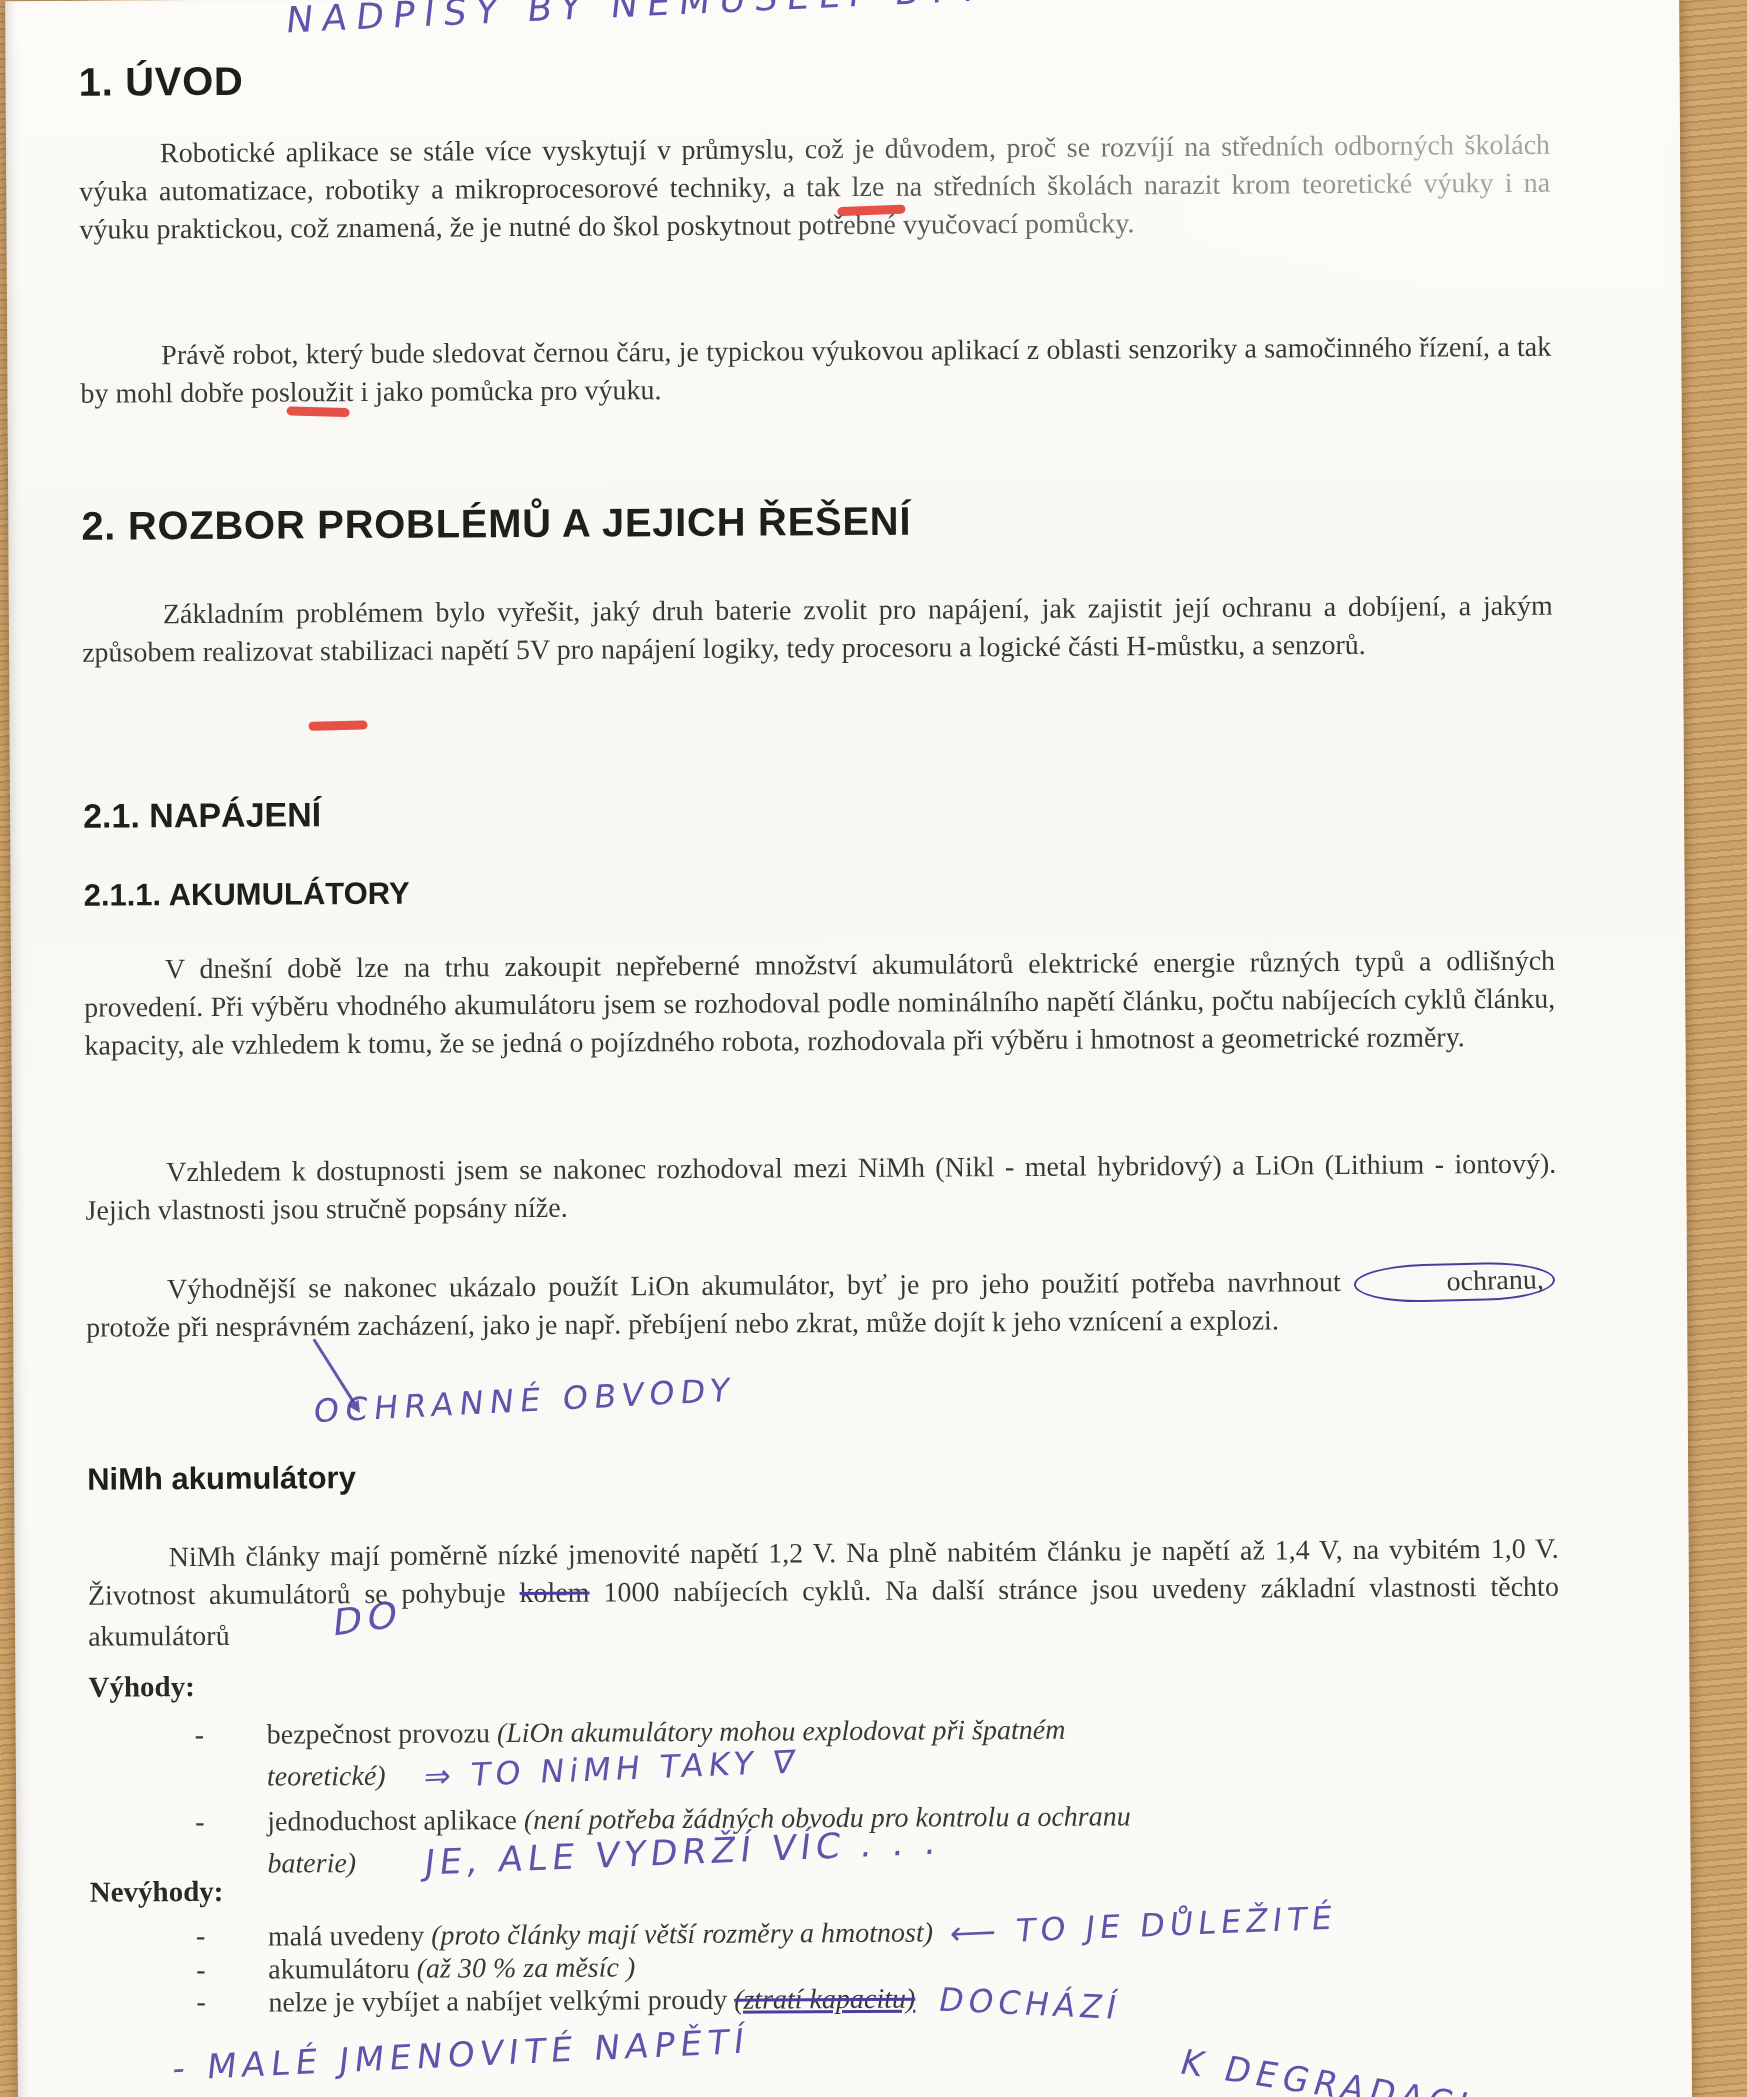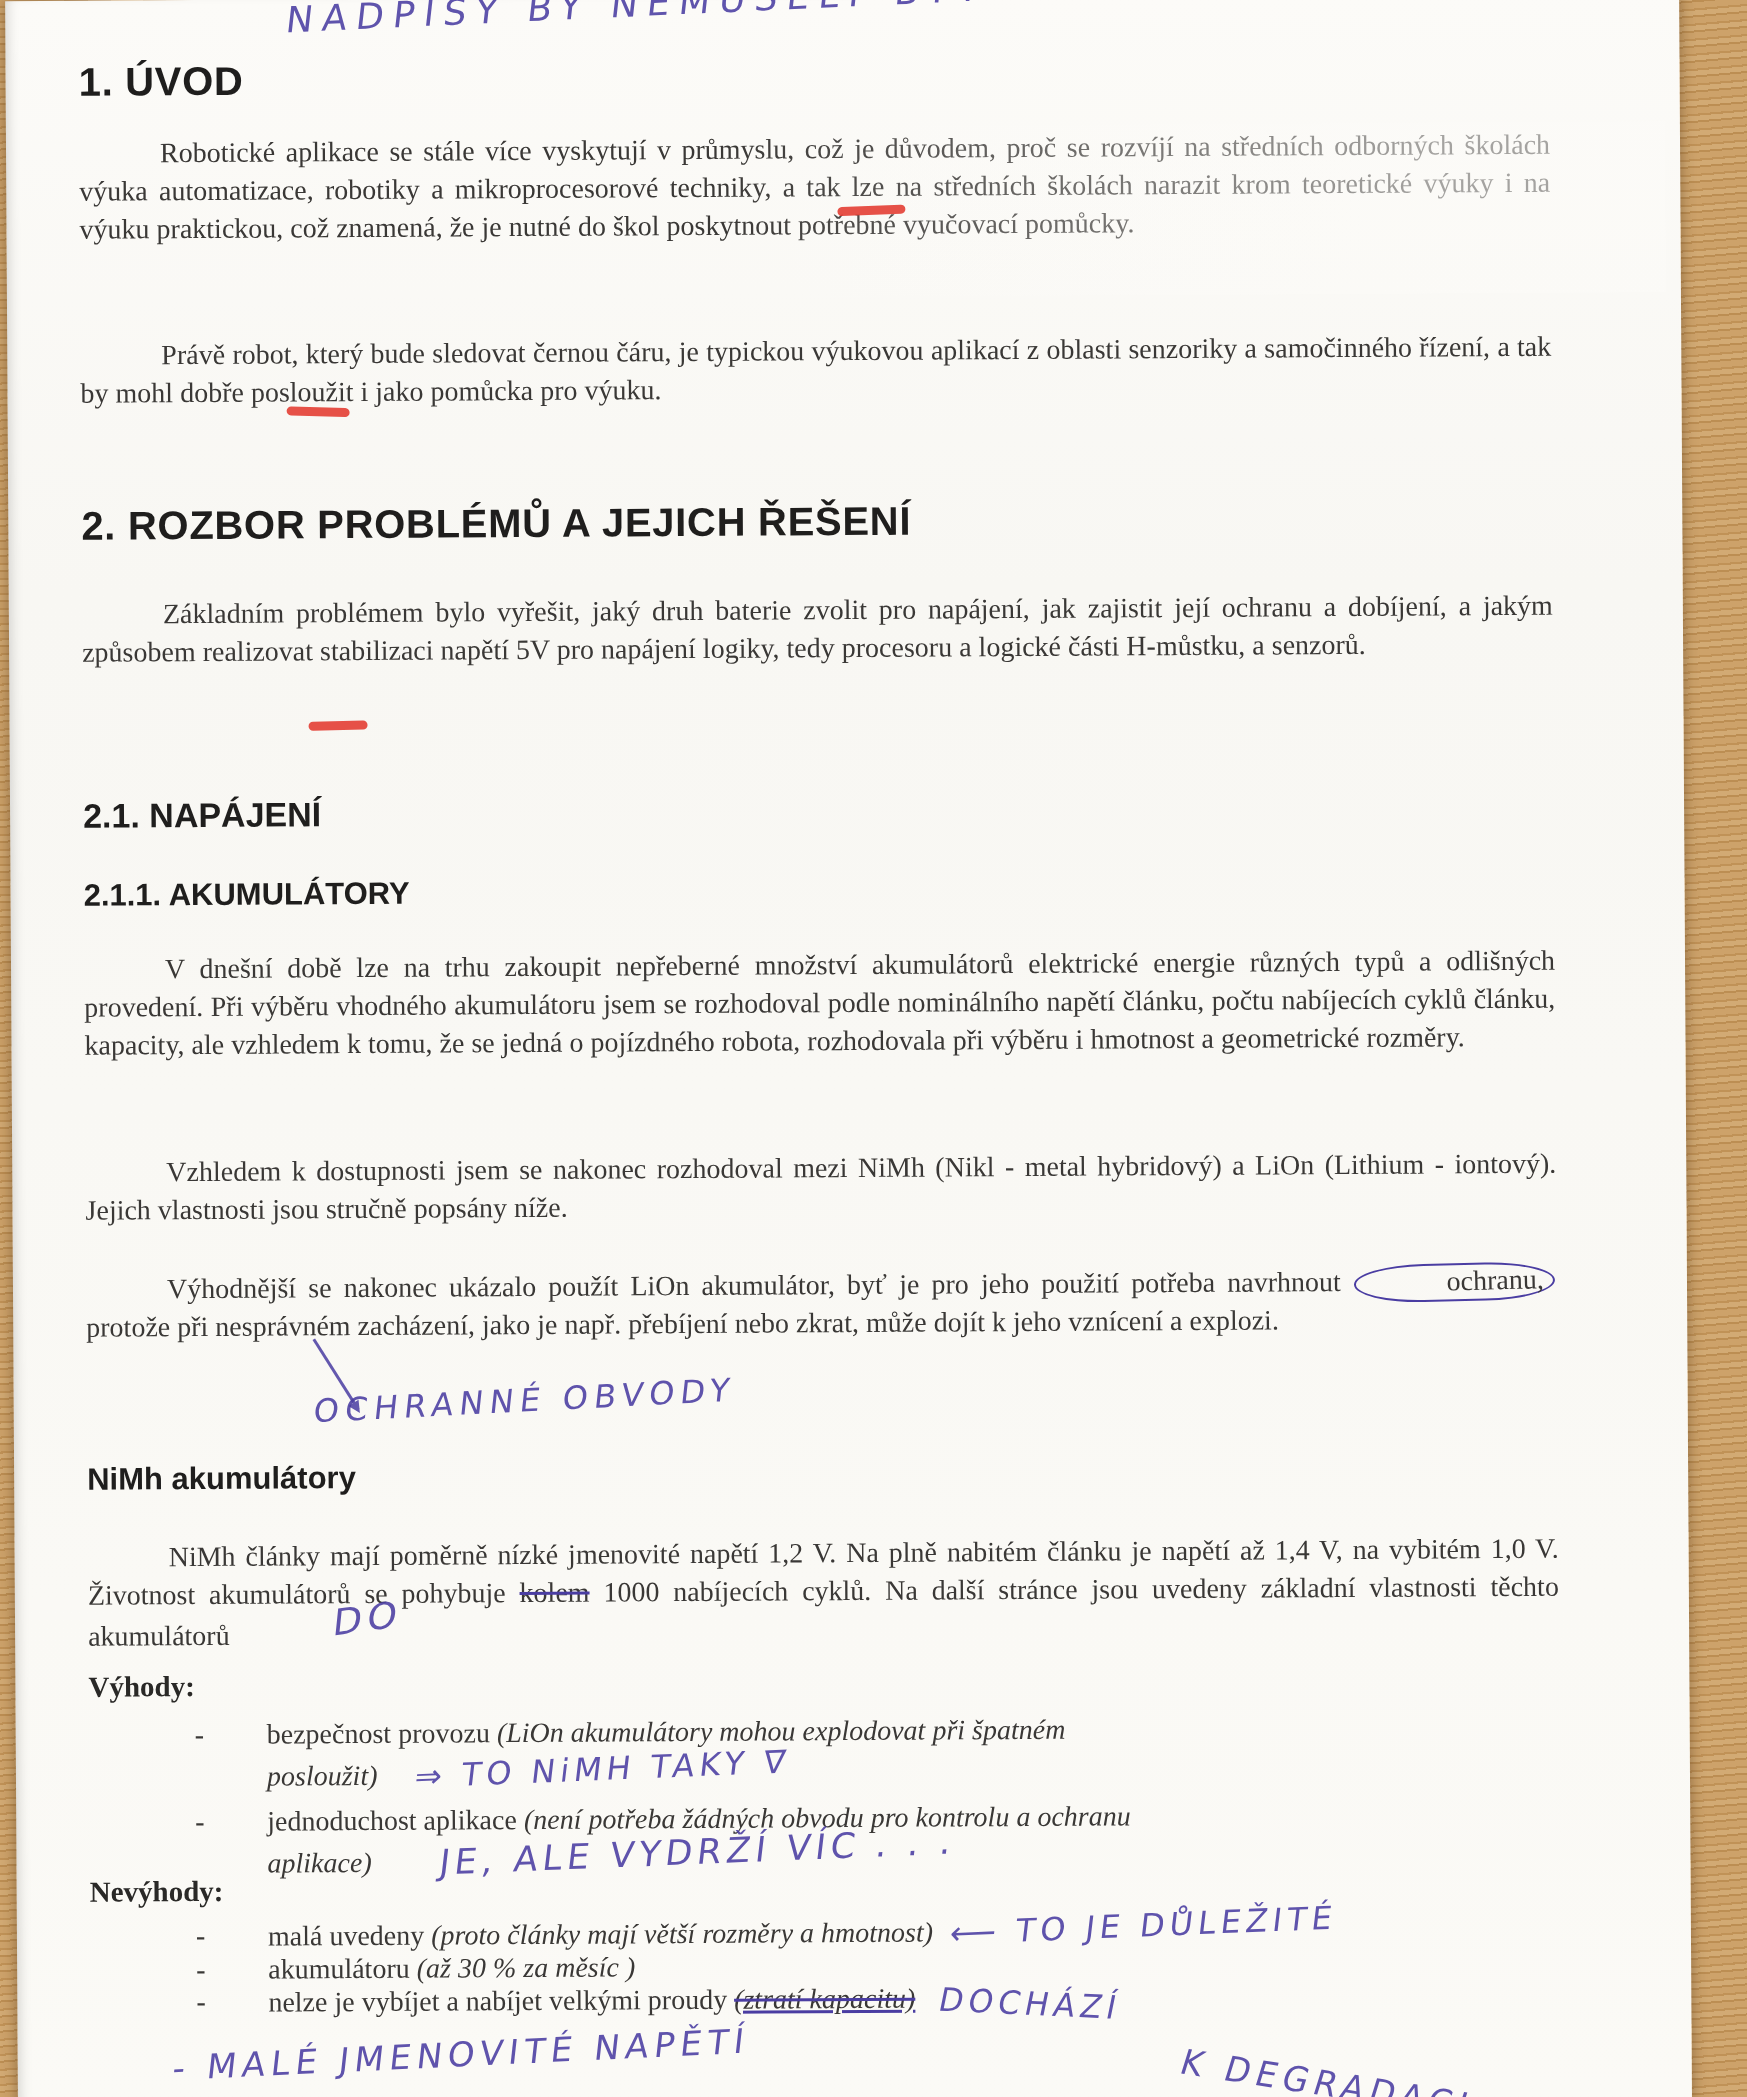--- a/index.html
+++ b/index.html
@@ -94,27 +94,27 @@
 
     <h5 class="block h-small" style="top:1461px">NiMh akumulátory</h5>
 
     <p class="body block" style="top:1538px"><span>NiMh články mají poměrně nízké jmenovité napětí 1,2 V. Na plně nabitém článku je napětí až 1,4 V, na vybitém 1,0 V. Životnost akumulátorů se pohybuje </span><span class="struck-blue">kolem</span><span> 1000 nabíjecích cyklů. Na další stránce jsou uvedeny základní vlastnosti těchto akumulátorů</span><span class="hw inline-note do-note">DO</span></p>
 
     <div class="block label" style="top:1670px">Výhody:</div>
 
     <div class="li" style="top:1714px">
       <span class="dash">-</span>
       <span class="line"><span>bezpečnost provozu </span><em>(LiOn akumulátory mohou explodovat při špatném</em></span>
-      <span class="line"><em>posloužit)</em><span class="hw inline-note">⇒ TO NiMH TAKY ∇</span></span>
+      <span class="line"><em>teoretické)</em><span class="hw inline-note">⇒ TO NiMH TAKY ∇</span></span>
     </div>
 
     <div class="li" style="top:1801px">
       <span class="dash">-</span>
       <span class="line"><span>jednoduchost aplikace </span><em>(není potřeba žádných obvodu pro kontrolu a ochranu</em></span>
-      <span class="line"><em>aplikace)</em><span class="hw inline-note" style="font-size:35px;margin-left:68px">JE, ALE VYDRŽÍ VÍC . . .</span></span>
+      <span class="line"><em>baterie)</em><span class="hw inline-note" style="font-size:35px;margin-left:68px">JE, ALE VYDRŽÍ VÍC . . .</span></span>
     </div>
 
     <div class="block label" style="top:1875px">Nevýhody:</div>
 
     <div class="li tight" style="top:1919px">
       <span class="dash">-</span>
       <span class="line"><span>malá uvedeny </span><em>(proto články mají větší rozměry a hmotnost)</em><span class="hw inline-note" style="margin-left:17px">⟵  TO JE DŮLEŽITÉ</span></span>
     </div>
 
     <div class="li tight" style="top:1953px">

